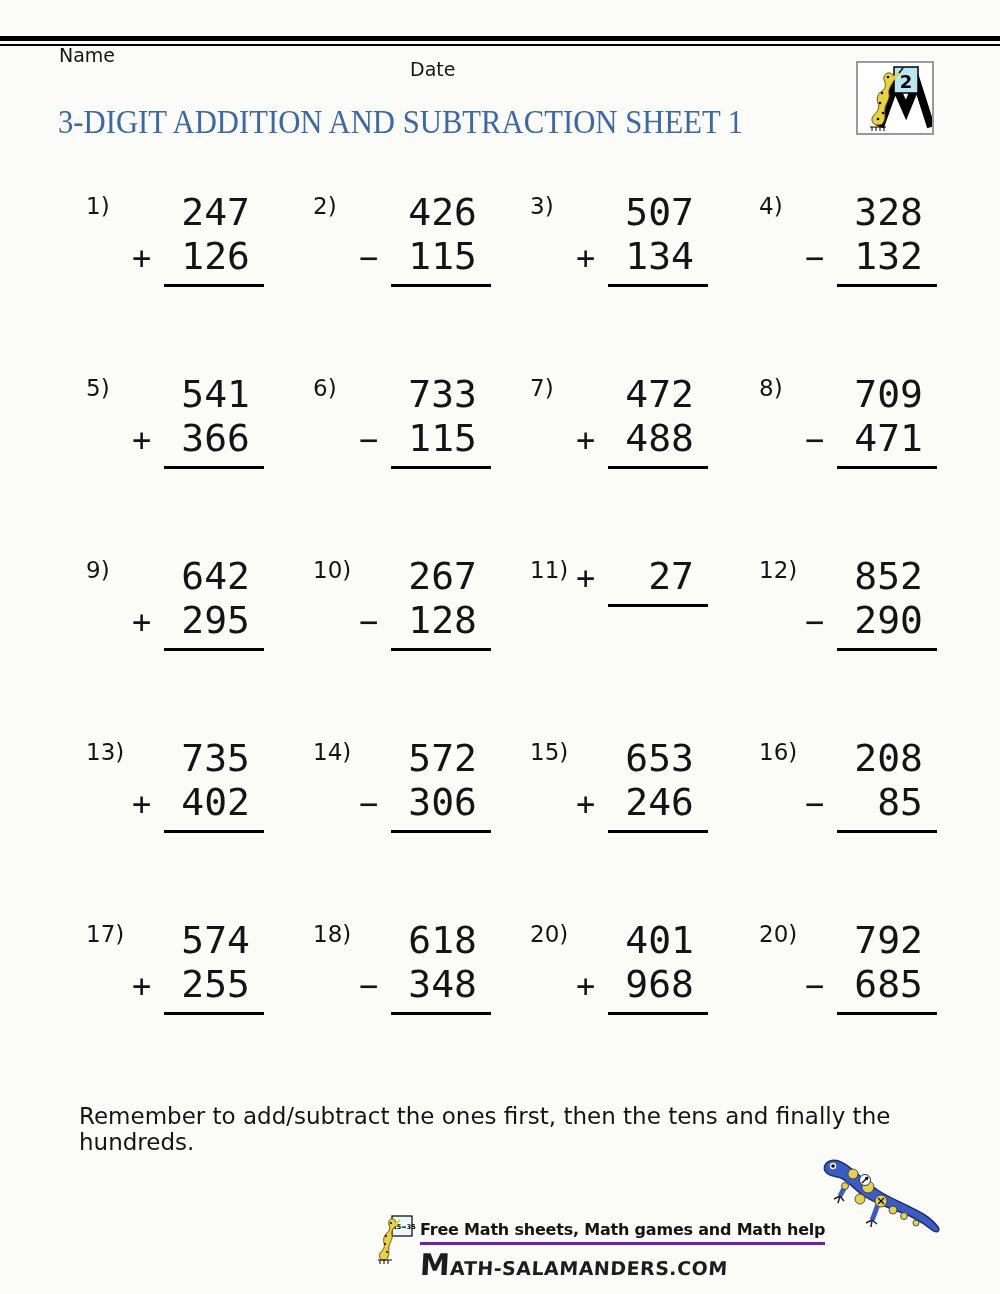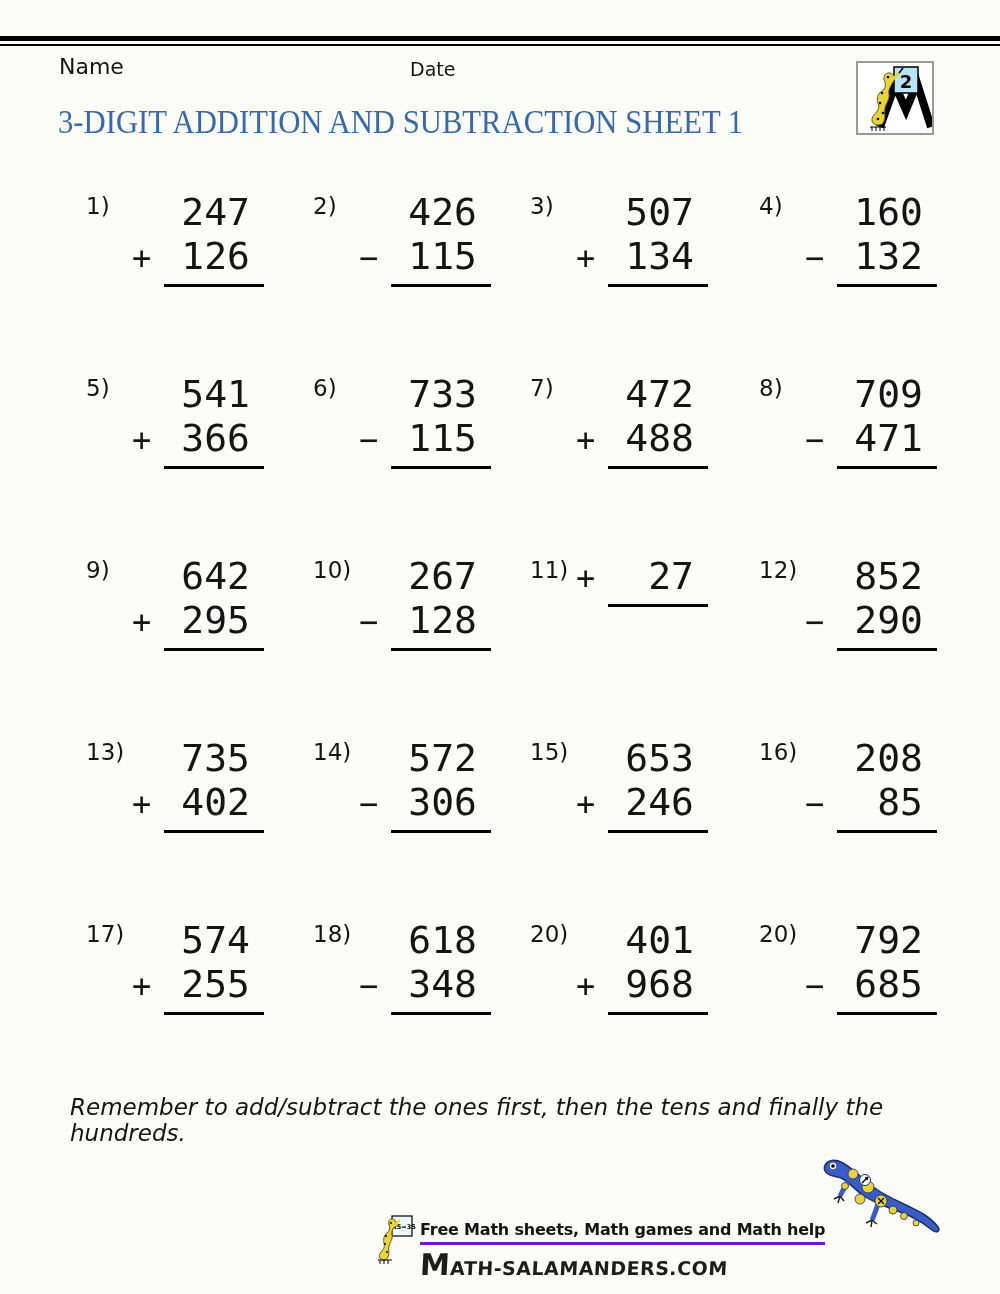--- a/index.html
+++ b/index.html
@@ -5,21 +5,21 @@
   html,body { margin:0; padding:0; }
   body {
     width:1000px; height:1294px; position:relative;
     background:#fbfbf7; overflow:hidden;
     font-family:"DejaVu Sans", sans-serif; color:#141414;
   }
   .topbar {
     position:absolute; left:0; top:36px; width:1000px; height:10px;
     background:linear-gradient(to bottom,#000 0,#000 5px,#fbfbf7 5px,#fbfbf7 8px,#000 8px,#000 10px);
   }
-  .name-label { position:absolute; left:59px; top:54px; font-size:22px; }
+  .name-label { position:absolute; left:59px; top:44px; font-size:19px; }
   .date-label { position:absolute; left:410px; top:58px; font-size:19px; }
 
   .logo-box {
     position:absolute; left:856px; top:61px; width:78px; height:74px;
     background:#ffffff; border:2px solid #9a9a9a; box-sizing:border-box;
   }
   .page-title {
     position:absolute; left:58px; top:102px; white-space:nowrap;
     font-family:"Liberation Serif", serif; font-size:33px; line-height:40px;
     color:var(--title_blue); transform:scaleX(.93); transform-origin:left center;
@@ -118,21 +118,21 @@
       <div class="p-bottomrow">
         <span class="p-op">+</span>
         <span class="p-under">134</span>
       </div>
     </div>
   </div>
 
   <div class="problem">
     <span class="p-label">4)</span>
     <div class="p-stack">
-      <div class="p-top">160</div>
+      <div class="p-top">328</div>
       <div class="p-bottomrow">
         <span class="p-op">−</span>
         <span class="p-under">132</span>
       </div>
     </div>
   </div>
 
   <div class="problem">
     <span class="p-label">5)</span>
     <div class="p-stack">
@@ -302,21 +302,21 @@
     <div class="p-stack">
       <div class="p-top">792</div>
       <div class="p-bottomrow">
         <span class="p-op">−</span>
         <span class="p-under">685</span>
       </div>
     </div>
   </div>
 </div>
 
-<p class="reminder" style="margin:0;font-style:italic;">Remember to add/subtract the ones first, then the tens and finally the hundreds.</p>
+<p class="reminder" style="margin:9px;">Remember to add/subtract the ones first, then the tens and finally the hundreds.</p>
 
 <svg class="lizard" width="136" height="98" viewBox="0 0 136 98">
   <path d="M10 17 C4 19 2 26 8 30 C12 33 18 32 23 35 C30 39 35 46 44 52 C53 58 62 61 72 65 C86 70 99 75 112 86 C116 89 121 88 118 83 C110 72 98 67 88 62 C76 56 66 52 56 45 C48 40 42 33 34 27 C27 21 18 14 10 17 Z" style="fill:var(--salamander_blue)" stroke="#1c2f66" stroke-width="1.5"></path>
   <path d="M28 38 C24 44 22 48 20 52 M58 60 C56 66 54 72 52 76" fill="none" style="stroke:var(--salamander_blue)" stroke-width="5"></path>
   <path d="M20 52 l-6 3 M20 52 l-2 7 M20 52 l4 5 M52 76 l-6 3 M52 76 l-1 7 M52 76 l5 4" stroke="#222" stroke-width="1.5"></path>
   <circle cx="13" cy="22" r="3.2" fill="#fff"></circle>
   <circle cx="13" cy="22" r="1.8" fill="#000"></circle>
   <g style="fill:var(--salamander_yellow)" stroke="#1c2f66" stroke-width="0.8">
     <circle cx="33" cy="30" r="5"></circle>
       <circle cx="48" cy="43" r="6"></circle>

